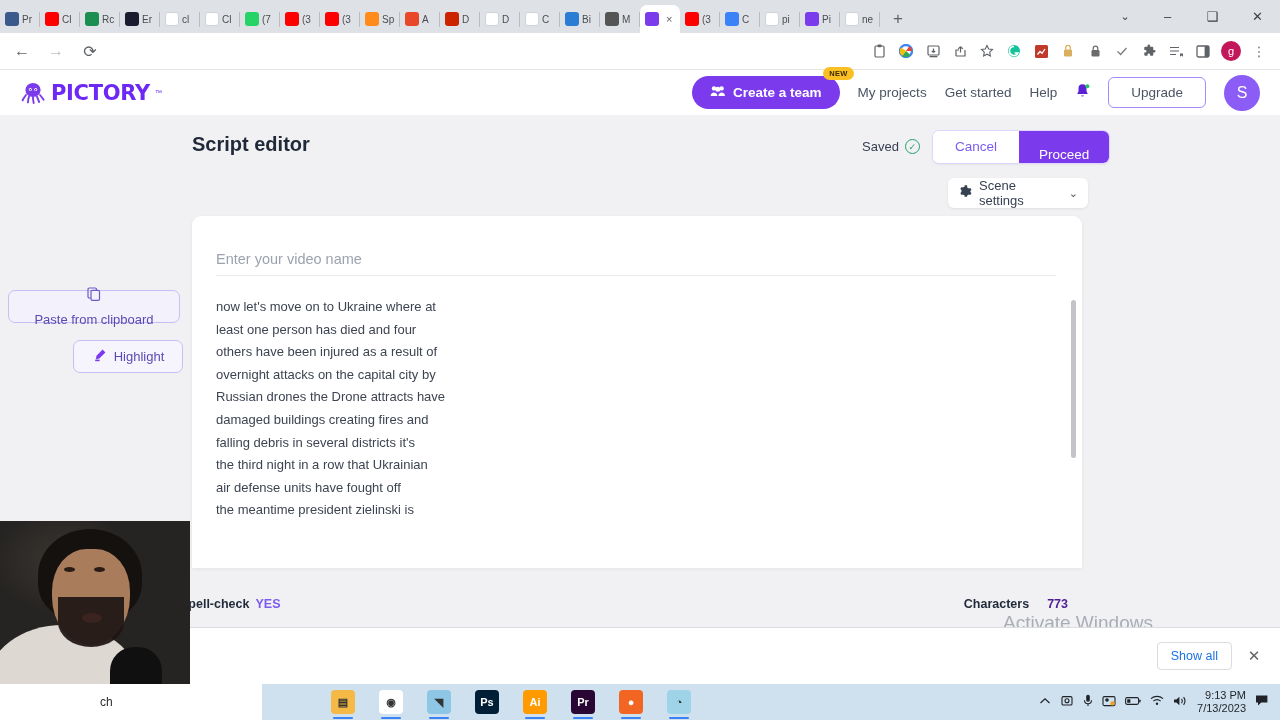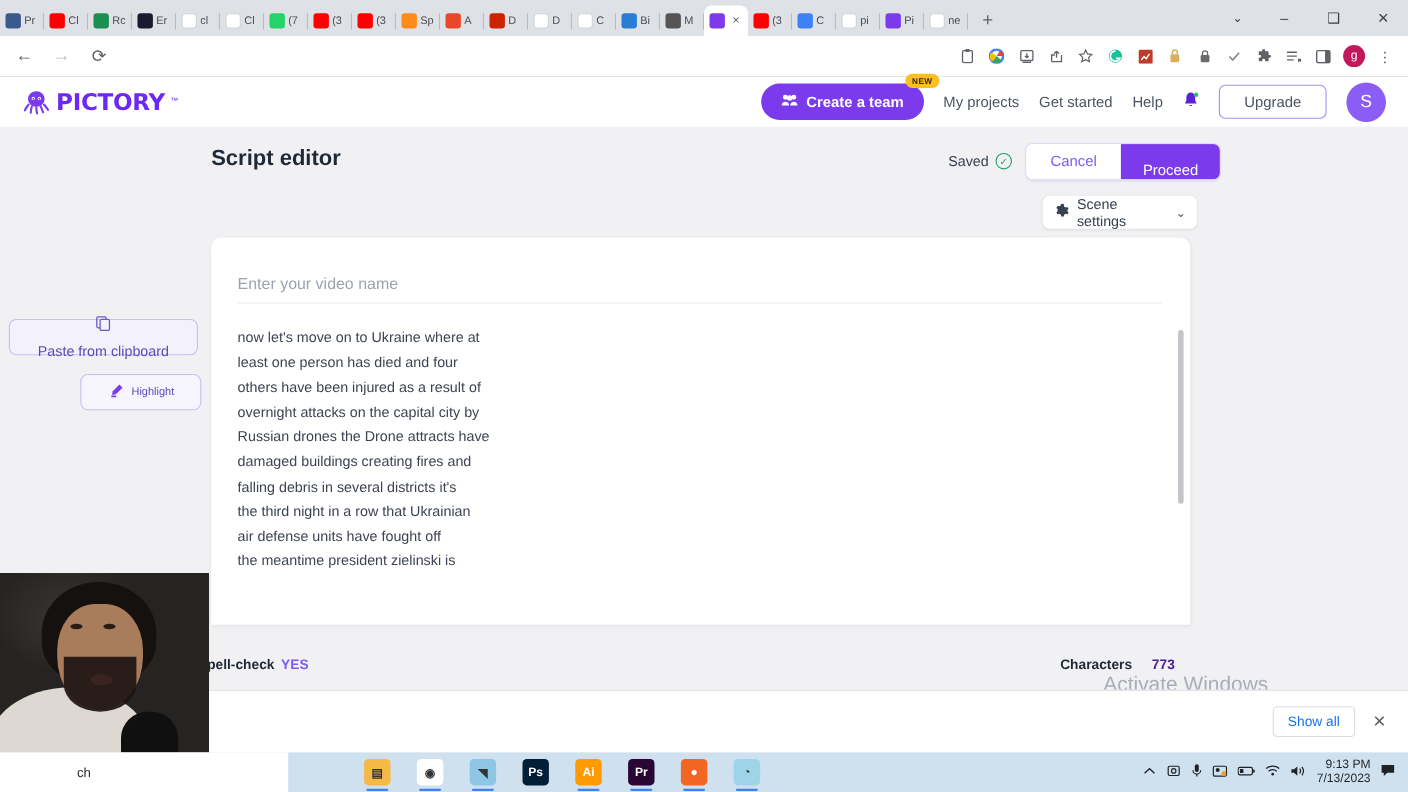--- a/index.html
+++ b/index.html
@@ -199,21 +199,21 @@
   .tool-paste {
     position: absolute; top: 175px; left: 8px; width: 172px; height: 33px;
     border: 1px solid #c9bdf2; border-radius: 7px; background: #f3f1fb;
     display: flex; align-items: center; justify-content: center; gap: 8px;
     font-size: 13px; color: #5b4ab5; cursor: pointer; flex-direction: column;
   }
   .tool-highlight {
     position: absolute; top: 225px; left: 73px; width: 110px; height: 33px;
     border: 1px solid #c9bdf2; border-radius: 7px; background: #f6f5fd;
     display: flex; align-items: center; justify-content: center; gap: 7px;
-    font-size: 10px; color: #5b4ab5; cursor: pointer;
+    font-size: 13px; color: #5b4ab5; cursor: pointer;
   }
 
   
   .watermark {
     position: absolute; top: 495px; left: 1003px; width: 270px;
     color: #a9adb6; pointer-events: none;
   }
   .wm-title { font-size: 19px; line-height: 26px; }
   .wm-sub { font-size: 12.5px; line-height: 18px; }
 
@@ -238,21 +238,21 @@
   
   .taskbar {
     position: absolute; bottom: 0; left: 0; width: 1280px; height: 36px;
     background: #cfe0ee;
     display: flex; align-items: center;
   }
   .tb-search {
     position: absolute; left: 0; top: 0; width: 262px; height: 36px;
     background: #ffffff; display: flex; align-items: center;
   }
-  .tb-search .sq { font-size: 12px; color: #2b2b2b; margin-left: 70px; }
+  .tb-search .sq { font-size: 12px; color: #2b2b2b; margin-left: 100px; }
   .tb-apps { position: absolute; left: 320px; top: 0; display: flex; align-items: center; gap: 2px; height: 36px; }
   .tb-app {
     width: 46px; height: 36px; display: flex; align-items: center; justify-content: center;
     position: relative;
   }
   .tb-app .glyph {
     width: 24px; height: 24px; border-radius: 4px;
     display: flex; align-items: center; justify-content: center;
     font-size: 11px; font-weight: bold; color: #fff;
   }

